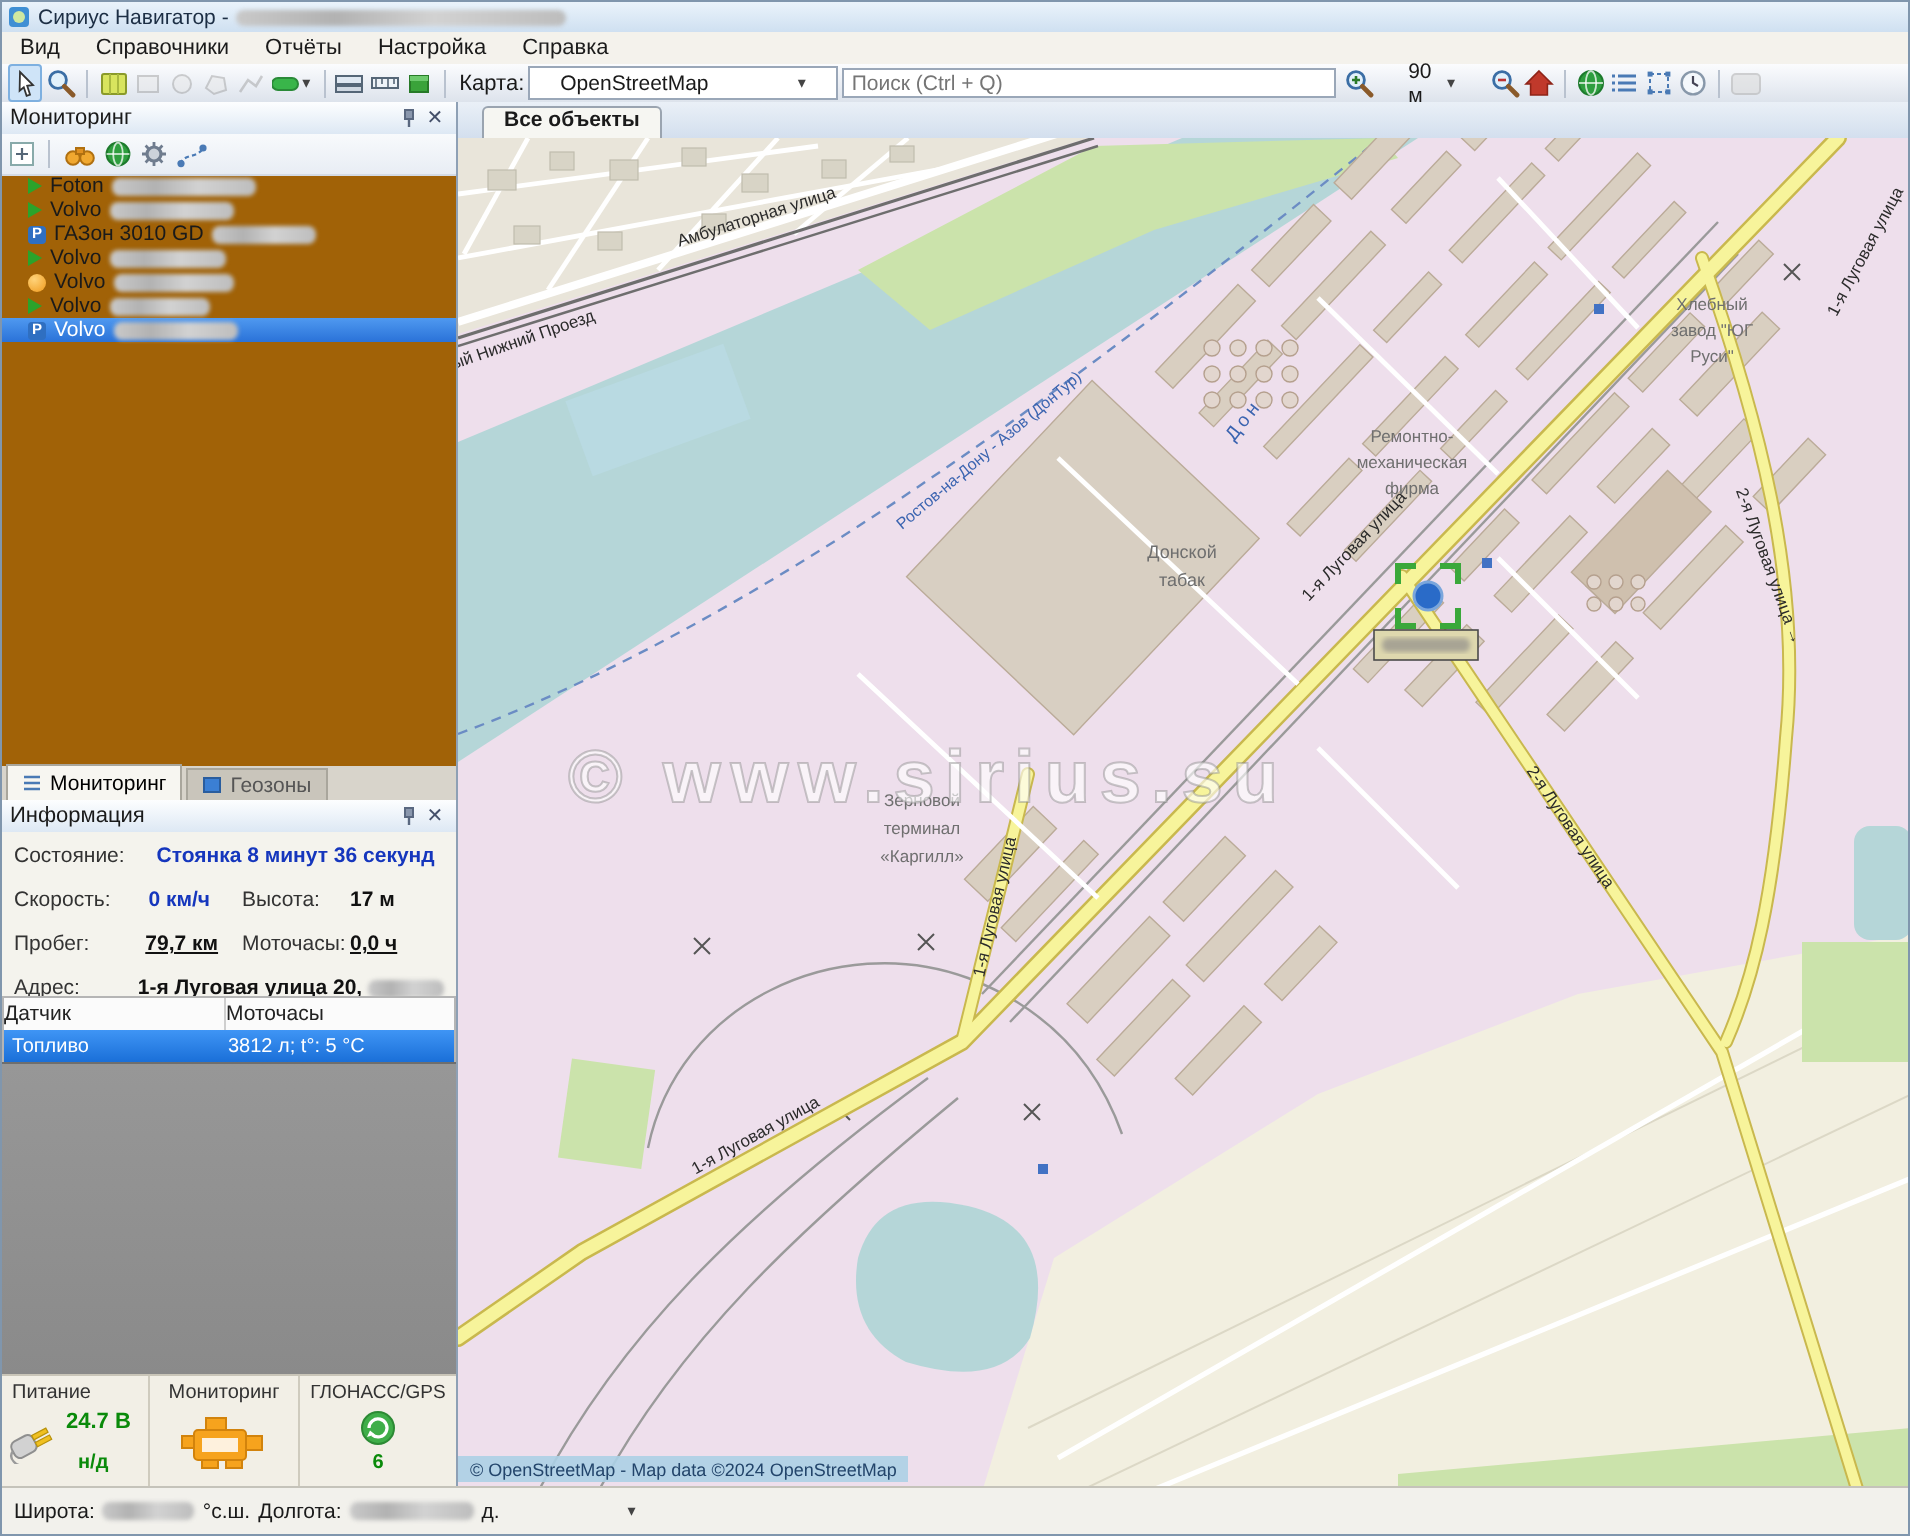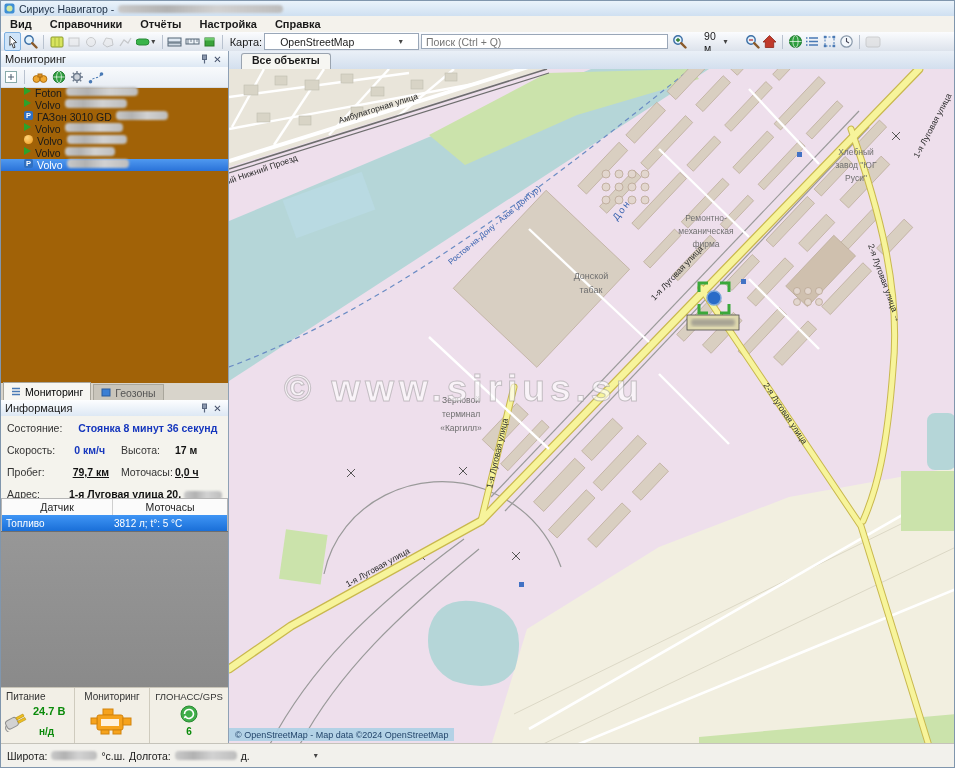--- a/index.html
+++ b/index.html
@@ -6,21 +6,21 @@
   .app{position:relative;width:955px;height:768px;box-sizing:border-box;border:1px solid #8096ad;
        font-family:"Liberation Sans",sans-serif;font-size:11px;color:#1a1a1a;background:#f0efe9;overflow:hidden;}
   svg text{font-family:"Liberation Sans",sans-serif;}
   .blob{display:inline-block;height:9px;border-radius:4px;
         background:linear-gradient(90deg,#c9c9c9,#b2b2b2 30%,#d2d2d2 60%,#bdbdbd);
         filter:blur(1.1px);vertical-align:middle;}
   
   .titlebar{position:absolute;left:0;top:0;right:0;height:15px;display:flex;align-items:center;gap:4px;
             padding-left:3px;background:linear-gradient(#eaf3fb,#cfe0f1);font-size:10.5px;color:#1c2e44;}
   .menubar{position:absolute;left:0;top:15px;right:0;height:16px;display:flex;align-items:center;
-           background:#f4f2ec;border-bottom:1px solid #e0ddd4;font-weight:bold;}
+           background:#f4f2ec;border-bottom:1px solid #e0ddd4;}
   .menu-item{padding:0 9px;cursor:default;}
   .toolbar{position:absolute;left:0;top:31px;right:0;height:19px;display:flex;align-items:center;gap:2px;
            padding:0 3px;background:linear-gradient(#fbfcfe,#dde3ec);border-bottom:1px solid #aebccd;}
   .tb-ico{width:18px;height:17px;display:flex;align-items:center;justify-content:center;border-radius:2px;}
   .tb-ico.active{background:#cfe4f8;border:1px solid #7eb0e0;}
   .tb-sep{width:1px;height:14px;background:#b9c2cf;margin:0 3px;}
   .combo{height:15px;background:#fff;border:1px solid #9aa7b8;display:flex;align-items:center;
          padding:0 15px;gap:4px;font-size:10.5px;}
   .caret{font-size:8px;color:#444;}
   .search-inp{height:15px;width:292px;border:1px solid #9aa7b8;font:10.5px "Liberation Sans",sans-serif;
@@ -28,42 +28,42 @@
   
   .left-panel{position:absolute;left:0;top:50px;width:227px;bottom:23px;background:#a16207;
               border-right:1px solid #8ea0b5;overflow:hidden;}
   .pane-hdr{position:absolute;left:0;right:0;height:16px;display:flex;align-items:center;
             background:linear-gradient(#fdfeff,#dde8f4);border-bottom:1px solid #c3cfdd;padding:0 4px;}
   .pane-hdr .sp{flex:1;}
   .hdr-btn{width:13px;display:flex;justify-content:center;color:#44506a;font-size:10px;cursor:default;}
   .tree-tb{position:absolute;left:0;right:0;top:16px;height:20px;display:flex;align-items:center;gap:4px;
            padding:0 4px;background:linear-gradient(#f8fafc,#e8edf4);border-bottom:1px solid #d4dbe5;}
   .tree{position:absolute;left:0;right:0;top:36px;height:84px;font-size:10.5px;}
-  .trow{height:12px;display:flex;gap:4px;padding-left:23px;}
+  .trow{height:12px;display:flex;align-items:center;gap:4px;padding-left:13px;}
   .trow.sel{background:linear-gradient(#4f99f0,#2a72d8);color:#fff;}
   .st-moving{width:0;height:0;border-left:7px solid #2ba32b;border-top:4.5px solid transparent;border-bottom:4.5px solid transparent;}
   .st-parked{width:9px;height:9px;background:#2f6fc1;border-radius:2px;color:#fff;font-size:7.5px;font-weight:bold;
              display:flex;align-items:center;justify-content:center;line-height:1;}
   .st-idle{width:9px;height:9px;border-radius:50%;background:radial-gradient(circle at 35% 30%,#ffd37a,#ef9a1d);}
   .search-row{position:absolute;left:0;right:0;top:315px;height:17px;background:#f7f6f1;border-top:1px solid #dedbd2;
               display:flex;align-items:center;padding:0 4px;}
   .search-row .sp{flex:1;}
   .ptabs{position:absolute;left:0;right:0;top:332px;height:17px;background:#d8d4cb;display:flex;align-items:flex-end;
          border-bottom:1px solid #b9b5aa;font-size:10.5px;}
   .ptab{height:15px;display:flex;align-items:center;gap:4px;padding:0 7px;border:1px solid #a9a69c;border-bottom:none;
         background:#c9c5bb;color:#555;margin-left:2px;}
   .ptab.on{background:#f7f6f1;height:17px;color:#000;}
   .info-body{position:absolute;left:0;right:0;top:365px;height:82px;background:#f4f3ed;font-size:10.5px;}
   .irow{position:absolute;left:6px;right:2px;}
   .ilab{color:#333;}
   .blue{color:#1536bd;font-weight:bold;}
   .bval{font-weight:bold;color:#111;}
   .ulink{font-weight:bold;color:#111;text-decoration:underline;}
   .senstable{position:absolute;left:0;right:0;top:447px;height:33px;border:1px solid #b5b5b5;box-sizing:border-box;background:#fbfbfb;}
-  .sth{position:absolute;top:0;height:16px;line-height:16px;text-align:center;font-size:10.5px;color:#222;
+  .sth{position:absolute;top:0;height:16px;line-height:16px;font-size:10.5px;color:#222;
        border-bottom:6px solid #4c1d95;}
   .strow{position:absolute;top:16px;height:16px;left:0;right:0;background:linear-gradient(#3f95f5,#1a6fd8);
          color:#fff;font-size:10px;display:flex;align-items:center;}
   .grayarea{position:absolute;left:0;right:0;top:480px;height:156px;background:linear-gradient(#979797,#8a8a8a);
             border-top:1px solid #6e6e6e;}
   .indics{position:absolute;left:0;right:0;top:636px;height:59px;background:#f2efe6;border-top:1px solid #c9c5b8;display:flex;}
   .ind{position:relative;border-right:1px solid #cfcbbe;box-sizing:border-box;font-size:10px;color:#333;}
   .green{color:#0a8a0a;font-weight:bold;}
   
   .statusbar{position:absolute;left:0;right:0;bottom:0;height:23px;background:#f2f1ec;border-top:1px solid #c5c3ba;

